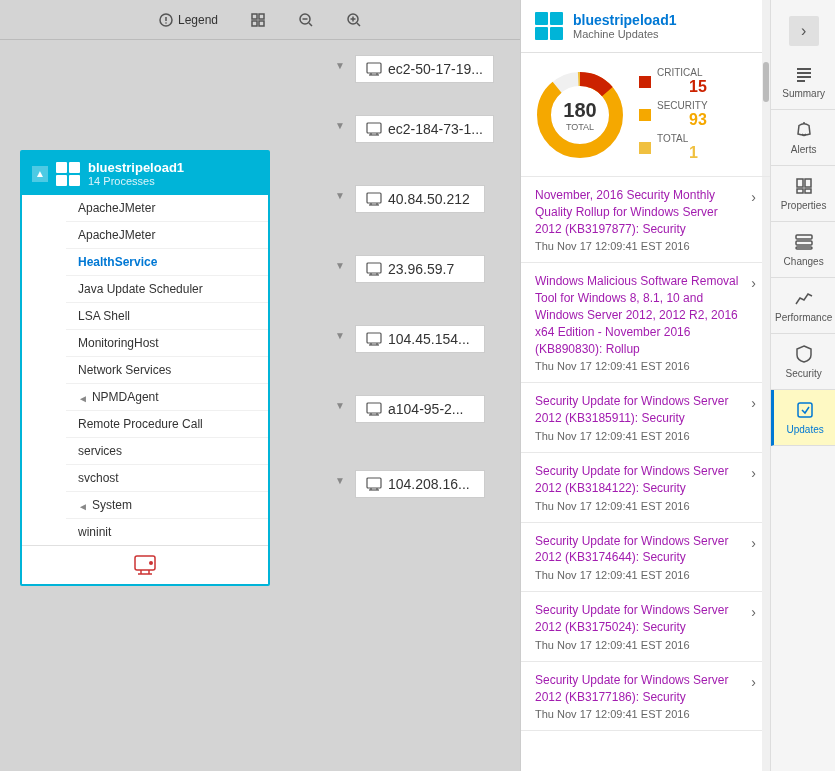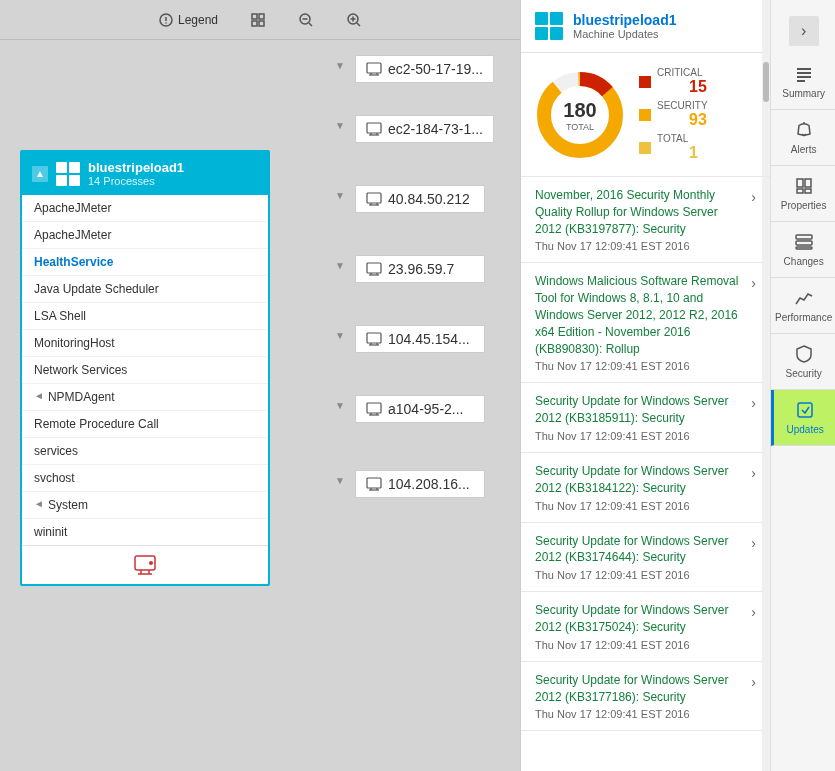--- a/index.html
+++ b/index.html
@@ -65,21 +65,21 @@
     .node-title { font-size: 13px; font-weight: bold; }
     .node-subtitle { font-size: 11px; opacity: 0.85; }
 
     .process-list { background: white; }
     .process-item {
       padding: 6px 12px;
       border-bottom: 1px solid #f0f0f0;
       font-size: 12px;
       cursor: pointer;
       color: #333;
-      display: flex; align-items: flex-start;
+      display: flex; align-items: flex-end; margin-left: 44px;
     }
     .process-item.highlighted { color: #0078d4; font-weight: bold; }
     .process-item:last-child { border-bottom: none; }
 
     .node-footer {
       padding: 8px;
       display: flex; justify-content: center;
       border-top: 1px solid #e0e0e0;
     }
 
@@ -167,21 +167,21 @@
     .updates-list { overflow-y: auto; flex: 1; }
     .update-item {
       padding: 10px 14px;
       border-bottom: 1px solid #e8e8e8;
       cursor: pointer;
       display: flex;
       justify-content: space-between;
       align-items: flex-start;
     }
     .update-content { flex: 1; }
-    .update-title { font-size: 12px; color: #15803d; line-height: 1.4; margin-bottom: 3px; }
+    .update-title { font-size: 12px; color: #a21caf; line-height: 1.4; margin-bottom: 3px; }
     .update-date { font-size: 11px; color: #666; }
     .chevron-icon { color: #666; font-size: 14px; margin-left: 6px; margin-top: 2px; flex-shrink: 0; }
 
     
     .right-sidebar {
       flex: 0 0 65px;
       background: #f5f5f5;
       border-left: 1px solid #ddd;
       display: flex;
       flex-direction: column;
@@ -197,21 +197,21 @@
       padding: 10px 4px;
       cursor: pointer;
       font-size: 10px;
       color: #555;
       border: none;
       background: none;
       border-bottom: 1px solid #ddd;
       gap: 4px;
     }
     .sidebar-nav-btn.active {
-      background: #bef264;
+      background: #fef9c3;
       color: #0078d4;
       border-left: 3px solid #0078d4;
     }
     .sidebar-nav-btn svg { width: 20px; height: 20px; }
 
     .expand-btn {
       width: 30px; height: 30px;
       background: #e0e0e0;
       border: none;
       cursor: pointer;

